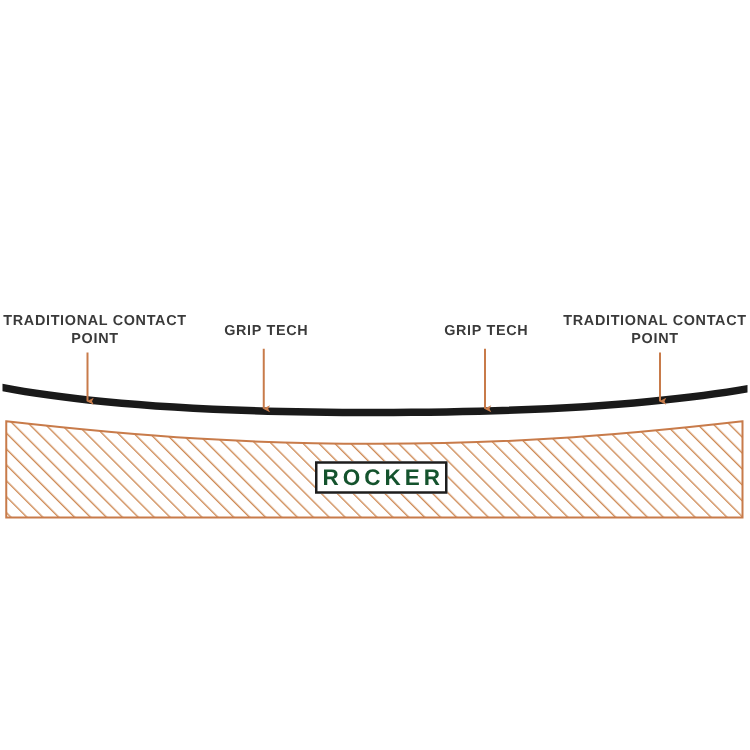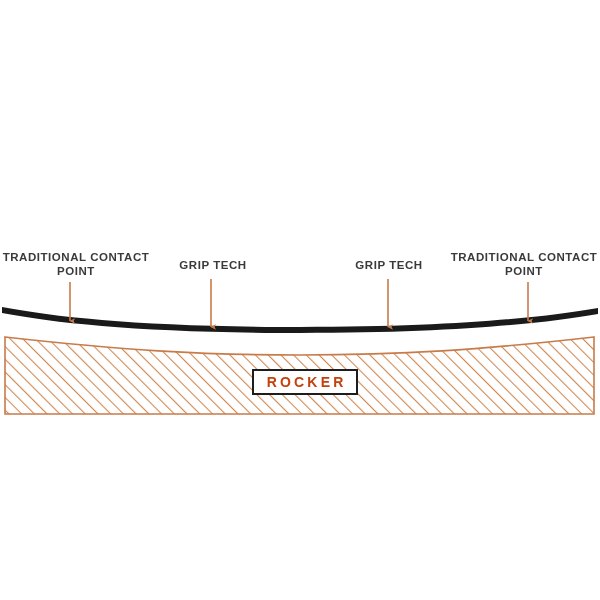--- a/index.html
+++ b/index.html
@@ -49,23 +49,23 @@
     width: 106px;
     height: 26px;
     box-sizing: border-box;
     border: 2px solid #1d1d1d;
     background: #ffffff;
     display: flex;
     align-items: center;
     justify-content: center;
   }
   #rocker-badge-text {
-    color: #c2410c;
+    color: #14532d;
     font-family: "Liberation Sans", sans-serif;
-    font-size: 14px;
+    font-size: 18px;
     font-weight: 700;
     letter-spacing: 3.2px;
     text-indent: 3.2px;
     line-height: 1;
   }
 </style>
 </head>
 <body>
 
 <div id="stage">

